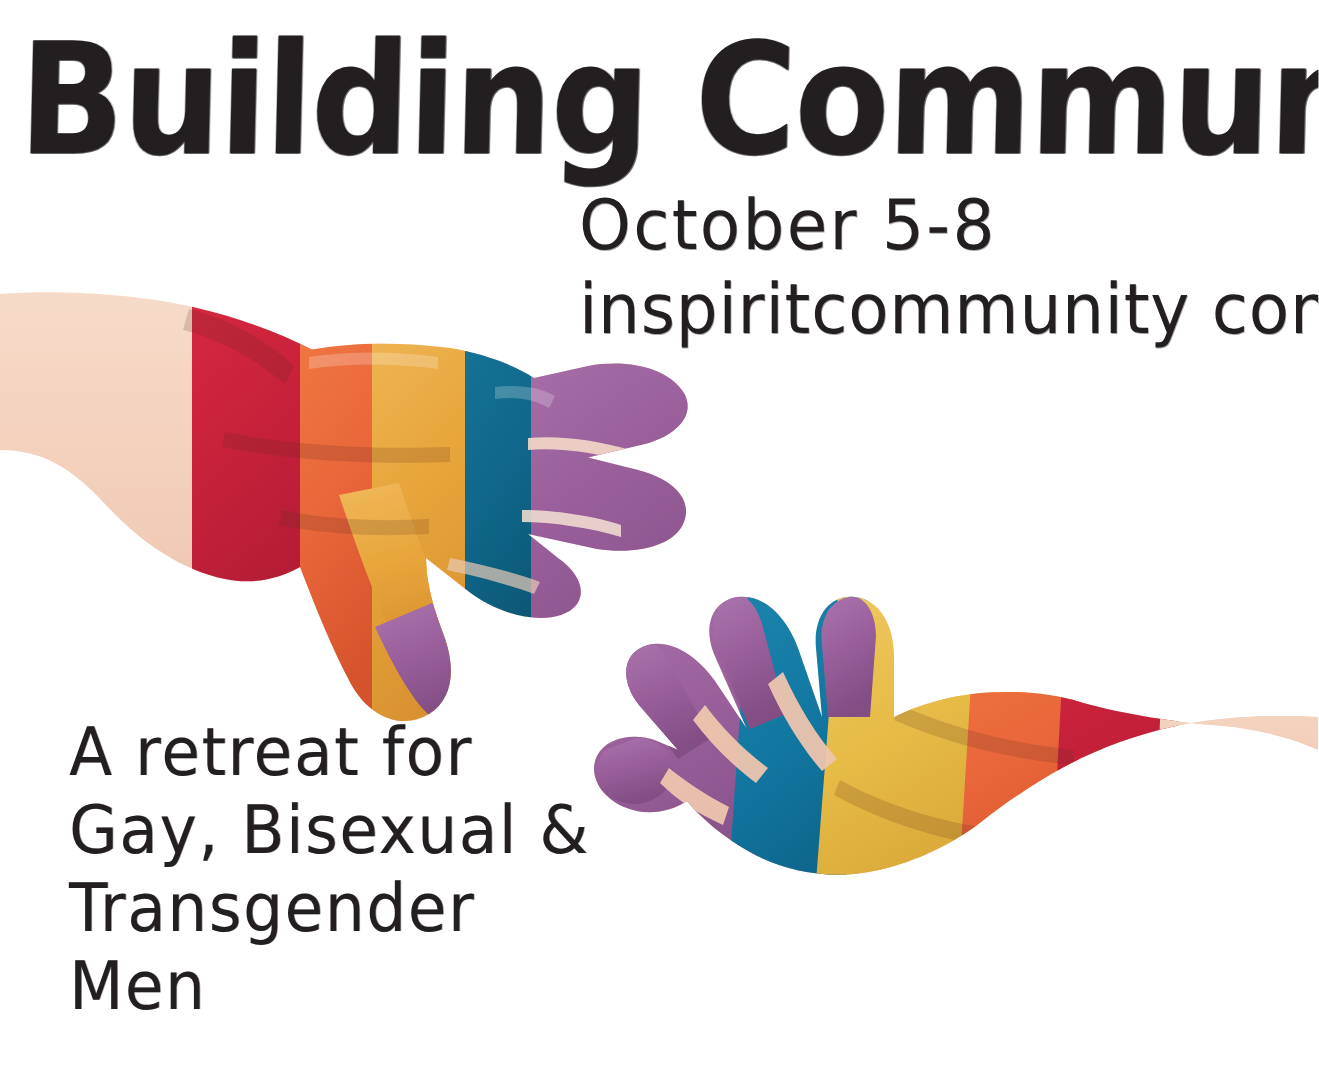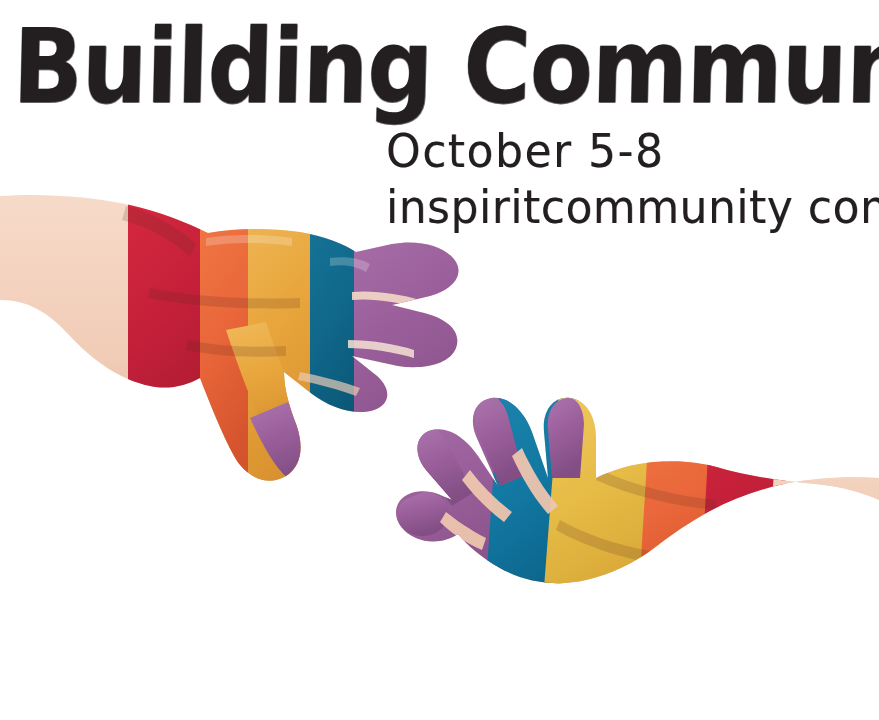--- a/index.html
+++ b/index.html
@@ -261,14 +261,20 @@
       </g>
     </g>
   </svg>
 
   <div id="title" class="hand-text">Building Community</div>
 
   <div id="date-line" class="hand-text">October 5-8</div>
 
   <div id="url-line" class="hand-text">inspiritcommunity com</div>
 
+  <div id="subtitle" class="hand-text">
+    <span class="sub-line">A retreat for</span>
+    <span class="sub-line">Gay, Bisexual &amp;</span>
+    <span class="sub-line">Transgender</span>
+    <span class="sub-line">Men</span>
+  </div>
 
 </div>
 
 </body></html>

